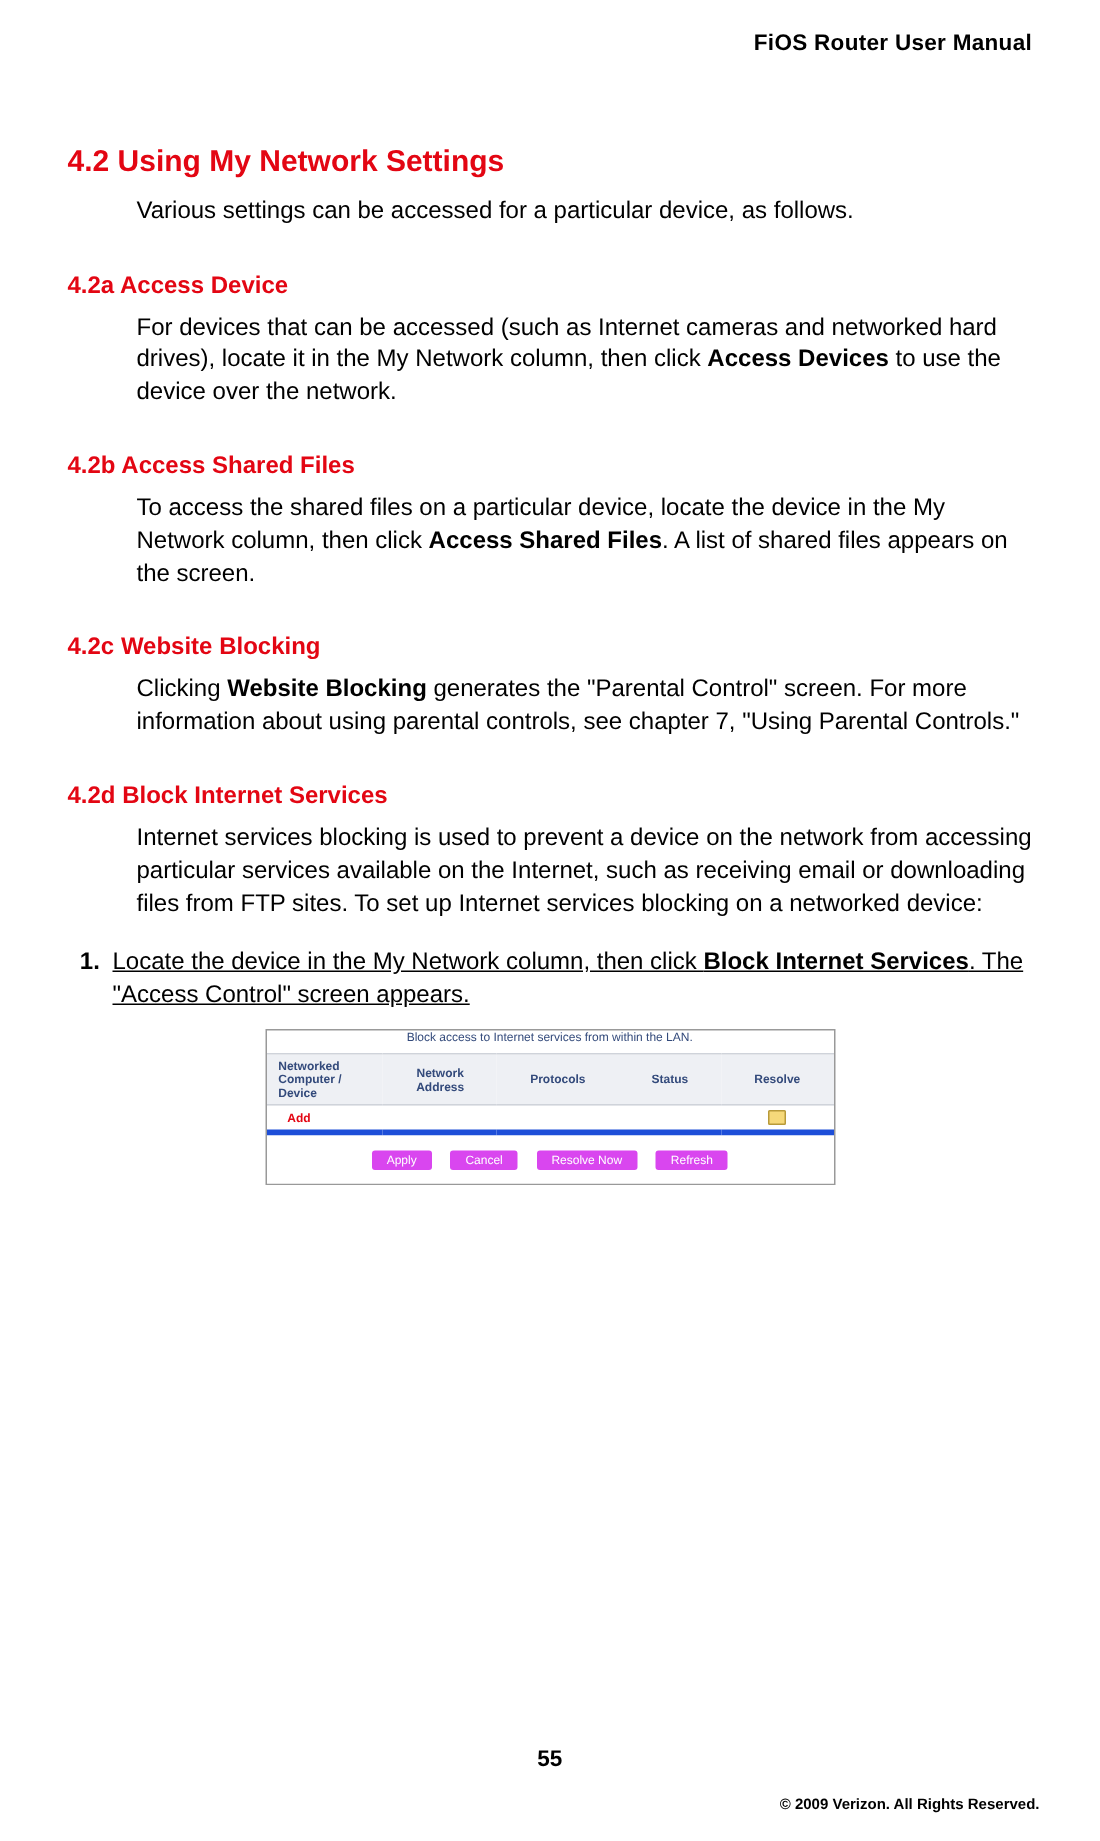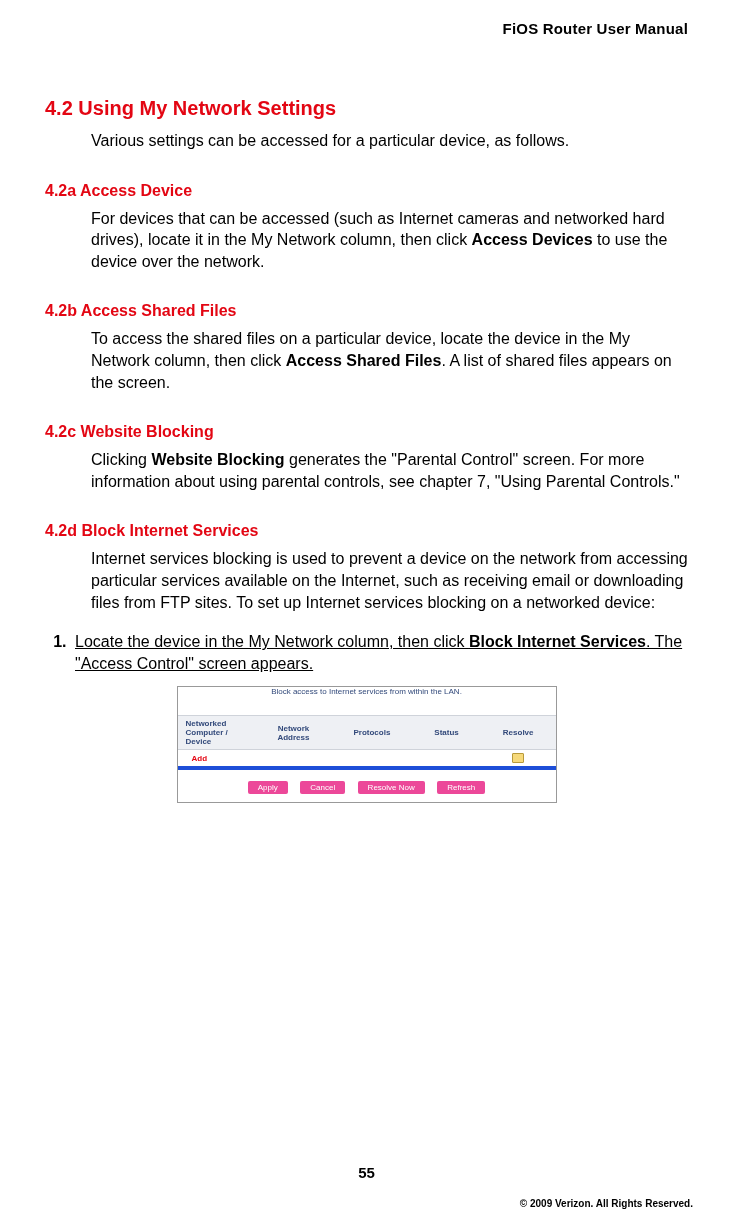--- a/index.html
+++ b/index.html
@@ -63,21 +63,21 @@
       text-align: center;
       font-size: 9px;
       font-weight: 700;
       color: #384a5c;
       padding: 4px 0 2px 0;
     }
     .fig-sub {
       text-align: center;
       font-size: 8px;
       color: #334a7b;
-      padding-bottom: 19px;
+      padding-bottom: 6px;
     }
     .fig-table {
       width: 100%;
       border-collapse: collapse;
       font-size: 8px;
     }
     .fig-table th {
       background: #eef0f4;
       color: #334a7b;
       font-weight: 700;
@@ -101,21 +101,21 @@
       border-radius: 1px;
       vertical-align: middle;
     }
     .fig-btn-row {
       text-align: center;
       padding: 6px 0 8px 0;
       background: #fff;
     }
     .fig-btn {
       display: inline-block;
-      background: #ec4899;
+      background: #d946ef;
       color: #fff;
       font-size: 8px;
       padding: 2px 10px;
       margin: 0 4px;
       border-radius: 2px;
     }
     .page-number {
       position: absolute;
       bottom: 46px;
       left: 0;

